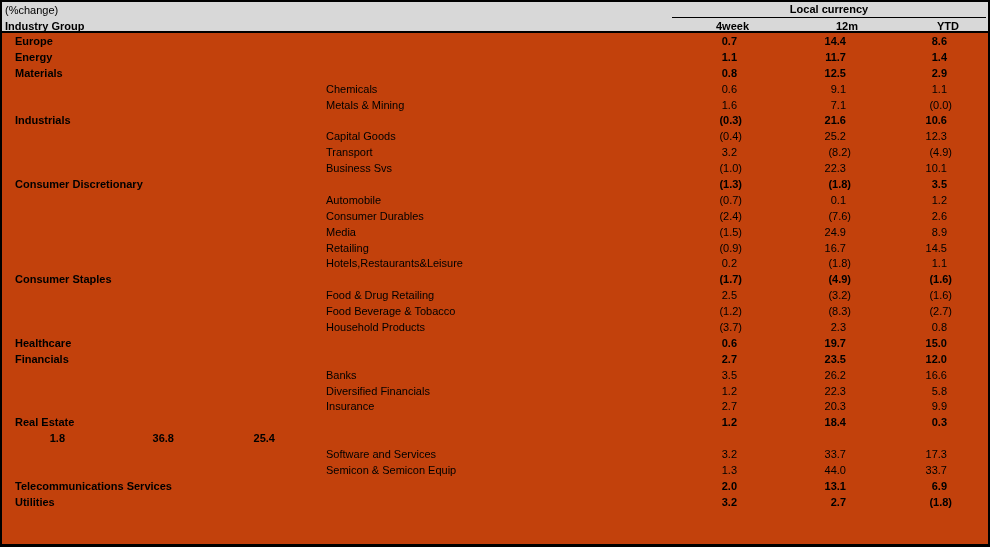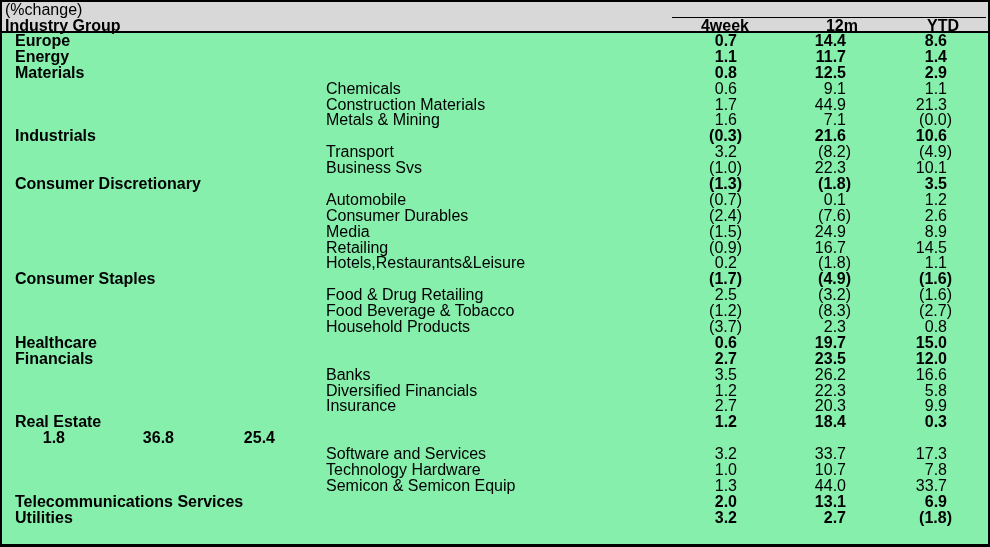--- a/index.html
+++ b/index.html
@@ -9,25 +9,25 @@
   }
   * { margin: 0; padding: 0; box-sizing: border-box; }
   body {
     font-family: "Liberation Sans", sans-serif;
     background: #ffffff;
   }
   .table-wrap {
     position: relative;
     width: 990px;
     height: 547px;
-    background: #86efac;
+    background: #c2410c;
     border: 2px solid var(--border-color);
     border-bottom-width: 3px;
     color: var(--text-color);
-    font-size: 16px;
+    font-size: 11px;
     overflow: hidden;
   }
   
   .thead {
     position: relative;
     height: 31px;
     background: var(--header-bg);
     border-bottom: 2px solid var(--border-color);
   }
   .hrow1 {
@@ -82,20 +82,21 @@
   .c2 { width: 109px; }
   .c3 { width: 101px; }
 </style>
 </head>
 <body>
 
 <div class="table-wrap">
   <div class="thead">
     <div class="hrow1">
       <span class="pct-note">(%change)</span>
+      <span class="lc-title">Local currency</span>
       <span class="lc-underline"></span>
     </div>
     <div class="hrow2">
       <span class="rowhead">Industry Group</span>
       <span class="cell c1">4week</span>
       <span class="cell c2">12m</span>
       <span class="cell c3">YTD</span>
     </div>
   </div>
   <div class="tbody" id="rows">
@@ -117,38 +118,38 @@
         <span class="cell c2">12.5</span>
         <span class="cell c3">2.9</span>
       </div>
       <div class="row sub">
         <span class="label">Chemicals</span>
         <span class="cell c1">0.6</span>
         <span class="cell c2">9.1</span>
         <span class="cell c3">1.1</span>
       </div>
       <div class="row sub">
-        <span class="label">Construction Materials</span>
-        <span class="cell c1">1.7</span>
-        <span class="cell c2">44.9</span>
-        <span class="cell c3">21.3</span>
-      </div>
-      <div class="row sub">
         <span class="label">Metals &amp; Mining</span>
         <span class="cell c1">1.6</span>
         <span class="cell c2">7.1</span>
         <span class="cell c3 paren">(0.0)</span>
       </div>
       <div class="row group">
         <span class="label">Industrials</span>
         <span class="cell c1 paren">(0.3)</span>
         <span class="cell c2">21.6</span>
         <span class="cell c3">10.6</span>
       </div>
       <div class="row sub">
+        <span class="label">Capital Goods</span>
+        <span class="cell c1 paren">(0.4)</span>
+        <span class="cell c2">25.2</span>
+        <span class="cell c3">12.3</span>
+      </div>
+      <div class="row sub">
         <span class="label">Transport</span>
         <span class="cell c1">3.2</span>
         <span class="cell c2 paren">(8.2)</span>
         <span class="cell c3 paren">(4.9)</span>
       </div>
       <div class="row sub">
         <span class="label">Business Svs</span>
         <span class="cell c1 paren">(1.0)</span>
         <span class="cell c2">22.3</span>
         <span class="cell c3">10.1</span>
@@ -254,26 +255,20 @@
         <span class="cell c2">36.8</span>
         <span class="cell c3">25.4</span>
       </div>
       <div class="row sub">
         <span class="label">Software and Services</span>
         <span class="cell c1">3.2</span>
         <span class="cell c2">33.7</span>
         <span class="cell c3">17.3</span>
       </div>
       <div class="row sub">
-        <span class="label">Technology Hardware</span>
-        <span class="cell c1">1.0</span>
-        <span class="cell c2">10.7</span>
-        <span class="cell c3">7.8</span>
-      </div>
-      <div class="row sub">
         <span class="label">Semicon &amp; Semicon Equip</span>
         <span class="cell c1">1.3</span>
         <span class="cell c2">44.0</span>
         <span class="cell c3">33.7</span>
       </div>
       <div class="row group">
         <span class="label">Telecommunications Services</span>
         <span class="cell c1">2.0</span>
         <span class="cell c2">13.1</span>
         <span class="cell c3">6.9</span>

